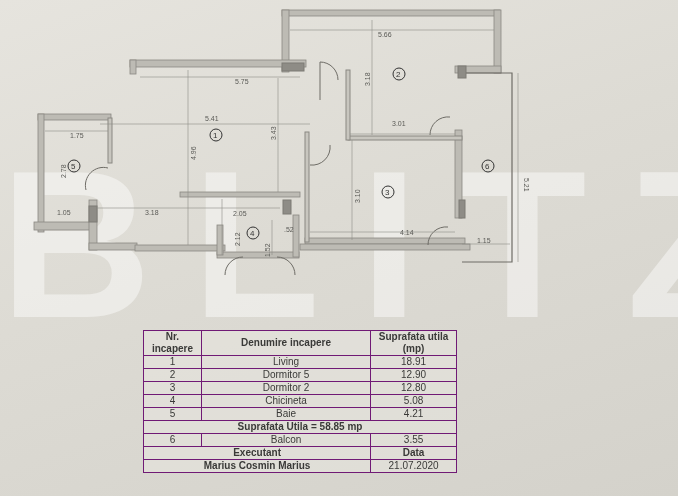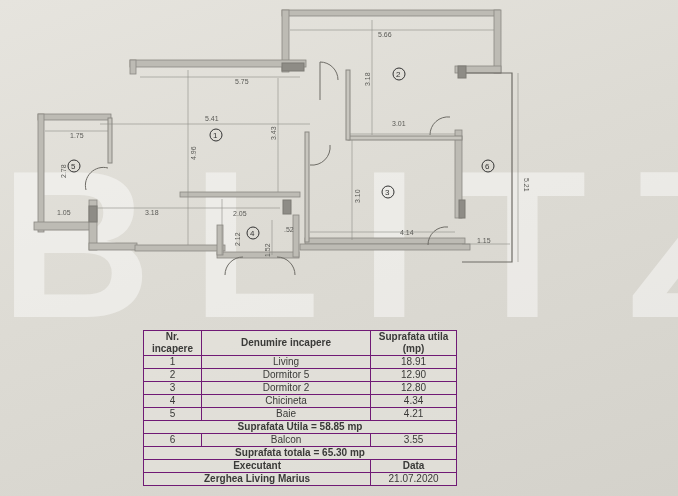--- a/index.html
+++ b/index.html
@@ -175,40 +175,37 @@
     <td>12.90</td>
   </tr>
   <tr>
     <td>3</td>
     <td>Dormitor 2</td>
     <td>12.80</td>
   </tr>
   <tr>
     <td>4</td>
     <td>Chicineta</td>
-    <td>4.34</td>
+    <td>5.08</td>
   </tr>
   <tr>
     <td>5</td>
     <td>Baie</td>
     <td>4.21</td>
   </tr>
   <tr>
     <td colspan="3" class="bold">Suprafata Utila = 58.85 mp</td>
   </tr>
   <tr>
     <td>6</td>
     <td>Balcon</td>
     <td>3.55</td>
   </tr>
   <tr>
-    <td colspan="3" class="bold">Suprafata totala = 65.30 mp</td>
-  </tr>
-  <tr>
     <td colspan="2" class="bold">Executant</td>
     <td class="bold">Data</td>
   </tr>
   <tr>
-    <td colspan="2" class="bold">Zerghea Living Marius</td>
+    <td colspan="2" class="bold">Marius Cosmin Marius</td>
     <td>21.07.2020</td>
   </tr>
 </tbody>
   </table>
 
 </body></html>

